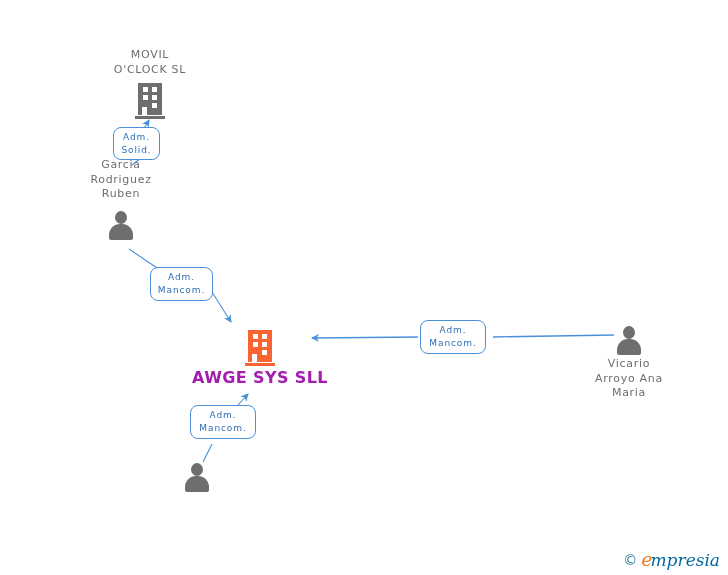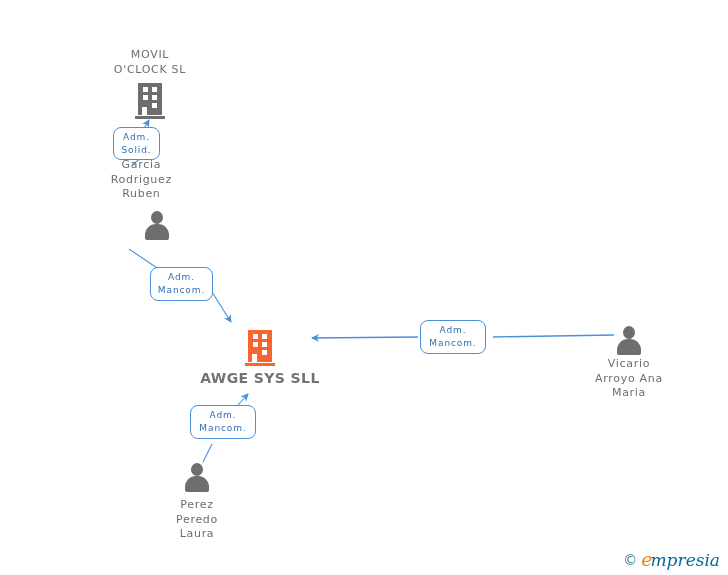--- a/index.html
+++ b/index.html
@@ -37,23 +37,23 @@
     font-family: "DejaVu Sans", sans-serif;
     font-size: 11px;
     line-height: 14.5px;
     color: #6e6e6e;
     text-align: center;
     letter-spacing: 0.7px;
     white-space: pre-line;
   }
   .node-label.company-main {
     font-weight: bold;
-    color: #737373;
+    color: #a21caf;
     letter-spacing: 0.4px;
-    font-size: 14px;
+    font-size: 16px;
   }
 
   
   .bld {
     position: relative;
     width: 30px;
     height: 36px;
   }
   .bld .tower {
     position: absolute;
@@ -206,21 +206,21 @@
       <div class="base"></div>
       <div class="win" style="left:8px;  top:4px;"></div>
       <div class="win" style="left:17px; top:4px;"></div>
       <div class="win" style="left:8px;  top:12px;"></div>
       <div class="win" style="left:17px; top:12px;"></div>
       <div class="win" style="left:17px; top:20px;"></div>
       <div class="door"></div>
     </div>
   </div>
 
-  <div class="node" style="left:52px; top:158px;align-items:flex-end;">
+  <div class="node" style="left:61px; top:158px;">
     <div class="node-label">Garcia
 Rodriguez
 Ruben</div>
     <div class="person" style="margin-top:8px;">
       <div class="head"></div>
       <div class="body"></div>
     </div>
   </div>
 
   <div class="node" style="left:200px; top:330px;">
@@ -245,23 +245,20 @@
     <div class="node-label" style="">Vicario
 Arroyo Ana
 Maria</div>
   </div>
 
   <div class="node" style="left:137px; top:462px;">
     <div class="person">
       <div class="head"></div>
       <div class="body"></div>
     </div>
-    <div class="node-label" style="margin-top:4px;">Perez
-Peredo
-Laura</div>
   </div>
 
   <div class="rel-box" style="left:113px; top:127px; width:47px; height:33px;">Adm.
 Solid.</div>
 
   <div class="rel-box" style="left:150px; top:267px; width:63px; height:34px;">Adm.
 Mancom.</div>
 
   <div class="rel-box" style="left:420px; top:320px; width:66px; height:34px;">Adm.
 Mancom.</div>

